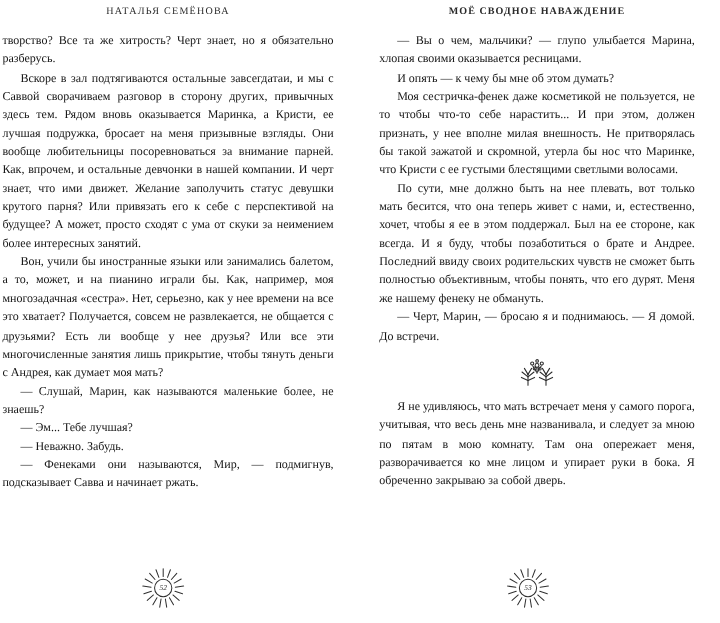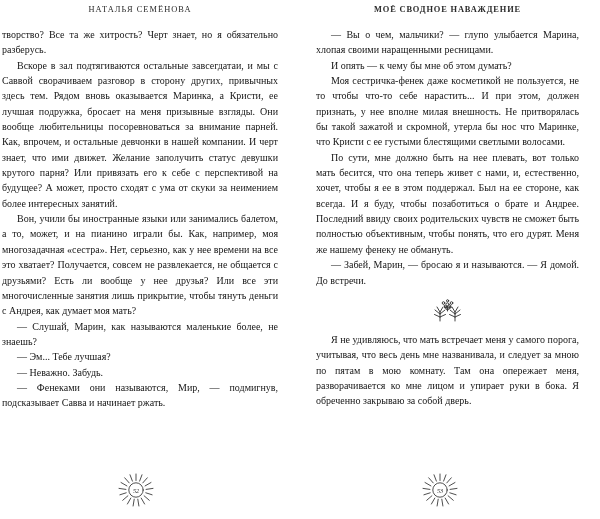--- a/index.html
+++ b/index.html
@@ -115,25 +115,25 @@
       <p>— Неважно. Забудь.</p>
       <p>— Фенеками они называются, Мир, — подмигнув, подсказывает Савва и начинает ржать.</p>
     </div>
   </div>
 
   <div class="page page-right">
 
     <div class="running-head bold">МОЁ СВОДНОЕ НАВАЖДЕНИЕ</div>
 
     <div class="body-text">
-      <p>— Вы о чем, мальчики? — глупо улыбается Марина, хлопая своими наращенными ресницами.</p>
+      <p>— Вы о чем, мальчики? — глупо улыбается Марина, хлопая своими оказывается ресницами.</p>
       <p>И опять — к чему бы мне об этом думать?</p>
       <p>Моя сестричка-фенек даже косметикой не пользуется, не то чтобы что-то себе нарастить... И при этом, должен признать, у нее вполне милая внешность. Не притворялась бы такой зажатой и скромной, утерла бы нос что Маринке, что Кристи с ее густыми блестящими светлыми волосами.</p>
       <p>По сути, мне должно быть на нее плевать, вот только мать бесится, что она теперь живет с нами, и, естественно, хочет, чтобы я ее в этом поддержал. Был на ее стороне, как всегда. И я буду, чтобы позаботиться о брате и Андрее. Последний ввиду своих родительских чувств не сможет быть полностью объективным, чтобы понять, что его дурят. Меня же нашему фенеку не обмануть.</p>
-      <p>— Забей, Марин, — бросаю я и называются. — Я домой. До встречи.</p>
+      <p>— Черт, Марин, — бросаю я и поднимаюсь. — Я домой. До встречи.</p>
 
       <div class="divider">
         <svg width="42" height="24" viewBox="0 0 42 24" fill="none" stroke="#2e2e2e" stroke-width="0.9" stroke-linecap="round">
 
           <path d="M13 22 L13 13"></path>
           <path d="M13 15 L8 11"></path>
           <path d="M13 15 L18 11"></path>
           <path d="M13 18 L7.5 15.5"></path>
           <path d="M13 18 L18.5 15.5"></path>
           <path d="M13 13 L10 8"></path>

